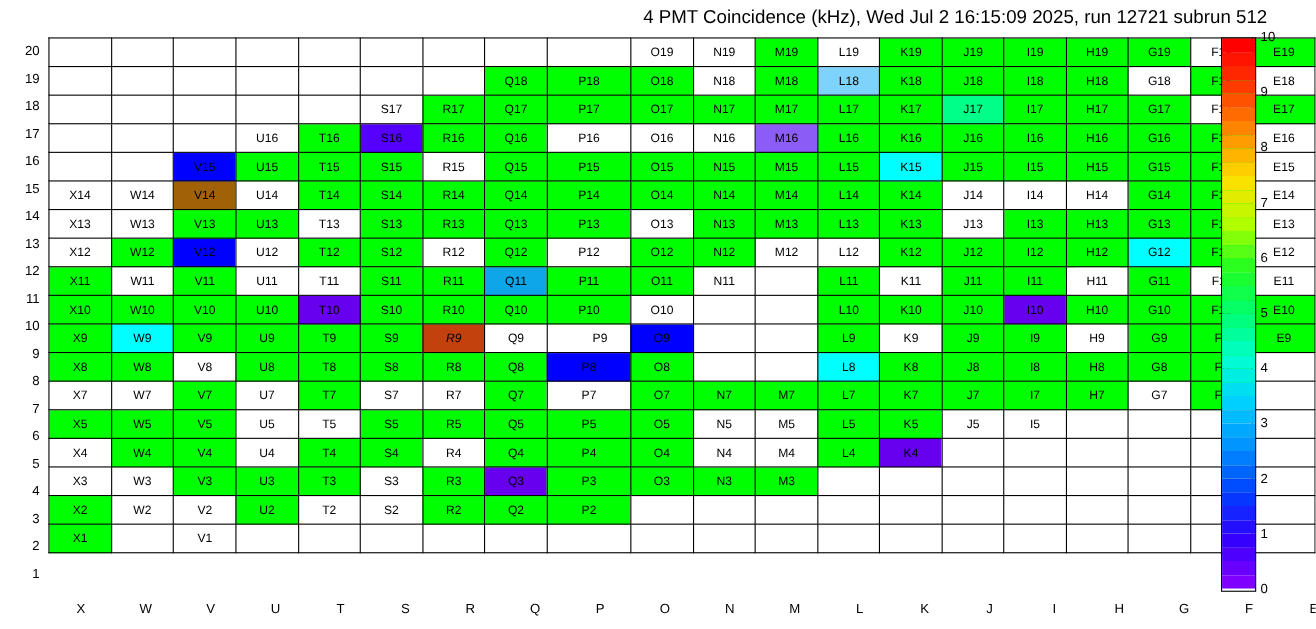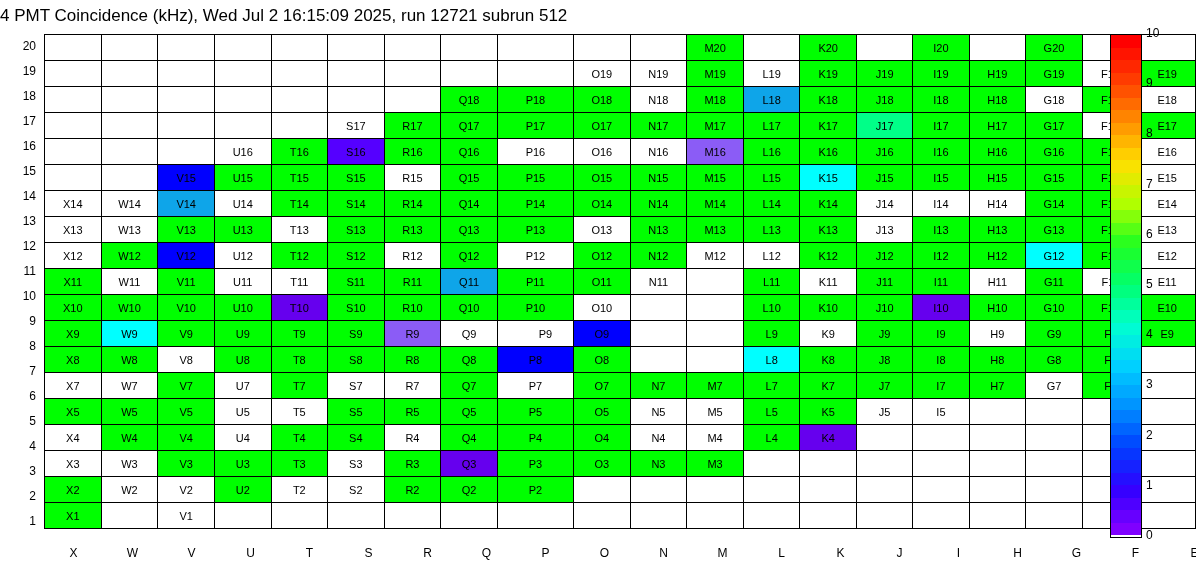--- a/index.html
+++ b/index.html
@@ -1,18 +1,18 @@
 <!DOCTYPE html>
 <html><head>
 <meta charset="utf-8">
 <style>
   html,body{margin:0;padding:0;}
   body{width:1196px;height:572px;background:#ffffff;font-family:"Liberation Sans",sans-serif;overflow:hidden;}
   #root{position:relative;width:1196px;height:572px;}
-  #title{position:absolute;top:6px;left:0;width:1152px;text-align:left;font-size:17px;color:#000;}
+  #title{position:absolute;top:6px;left:0;width:1152px;text-align:right;font-size:17px;color:#000;}
   #plot{position:absolute;left:44px;top:34px;}
   table.grid{border-collapse:collapse;}
   table.grid td{width:59px;height:25px;border:1px solid #000;text-align:center;font-size:11px;color:#000;padding:0;}
   .ylab{position:absolute;left:0;width:36px;text-align:right;font-size:12px;color:#000;}
   .xlab{position:absolute;top:546px;width:59px;text-align:center;font-size:12px;color:#000;}
   #cbar{position:absolute;left:1110px;top:34px;width:30px;height:502px;border:1px solid #000;}
   #cbar div{width:100%;}
   .cticklab{position:absolute;left:1146px;font-size:12px;color:#000;}
 </style>
 </head>
@@ -48,42 +48,20 @@
           <tr>
             <td style="background: rgb(255, 255, 255);"></td>
             <td style="background: rgb(255, 255, 255);"></td>
             <td style="background: rgb(255, 255, 255);"></td>
             <td style="background: rgb(255, 255, 255);"></td>
             <td style="background: rgb(255, 255, 255);"></td>
             <td style="background: rgb(255, 255, 255);"></td>
             <td style="background: rgb(255, 255, 255);"></td>
             <td style="background: rgb(255, 255, 255);"></td>
             <td style="background: rgb(255, 255, 255);"></td>
-            <td style="background: rgb(255, 255, 255);"></td>
-            <td style="background: rgb(255, 255, 255);"></td>
-            <td style="background: rgb(0, 255, 0);">M20</td>
-            <td style="background: rgb(255, 255, 255);"></td>
-            <td style="background: rgb(0, 255, 0);">K20</td>
-            <td style="background: rgb(255, 255, 255);"></td>
-            <td style="background: rgb(0, 255, 0);">I20</td>
-            <td style="background: rgb(255, 255, 255);"></td>
-            <td style="background: rgb(0, 255, 0);">G20</td>
-            <td style="background: rgb(255, 255, 255);"></td>
-            <td style="background: rgb(255, 255, 255);"></td>
-          </tr>
-          <tr>
-            <td style="background: rgb(255, 255, 255);"></td>
-            <td style="background: rgb(255, 255, 255);"></td>
-            <td style="background: rgb(255, 255, 255);"></td>
-            <td style="background: rgb(255, 255, 255);"></td>
-            <td style="background: rgb(255, 255, 255);"></td>
-            <td style="background: rgb(255, 255, 255);"></td>
-            <td style="background: rgb(255, 255, 255);"></td>
-            <td style="background: rgb(255, 255, 255);"></td>
-            <td style="background: rgb(255, 255, 255);"></td>
             <td style="background: rgb(255, 255, 255);">O19</td>
             <td style="background: rgb(255, 255, 255);">N19</td>
             <td style="background: rgb(0, 255, 0);">M19</td>
             <td style="background: rgb(255, 255, 255);">L19</td>
             <td style="background: rgb(0, 255, 0);">K19</td>
             <td style="background: rgb(0, 255, 0);">J19</td>
             <td style="background: rgb(0, 255, 0);">I19</td>
             <td style="background: rgb(0, 255, 0);">H19</td>
             <td style="background: rgb(0, 255, 0);">G19</td>
             <td style="background: rgb(255, 255, 255);">F19</td>
@@ -95,21 +73,21 @@
             <td style="background: rgb(255, 255, 255);"></td>
             <td style="background: rgb(255, 255, 255);"></td>
             <td style="background: rgb(255, 255, 255);"></td>
             <td style="background: rgb(255, 255, 255);"></td>
             <td style="background: rgb(255, 255, 255);"></td>
             <td style="background: rgb(0, 255, 0);">Q18</td>
             <td style="background: rgb(0, 255, 0);">P18</td>
             <td style="background: rgb(0, 255, 0);">O18</td>
             <td style="background: rgb(255, 255, 255);">N18</td>
             <td style="background: rgb(0, 255, 0);">M18</td>
-            <td style="background: #0ea5e9;">L18</td>
+            <td style="background: #7dd3fc;">L18</td>
             <td style="background: rgb(0, 255, 0);">K18</td>
             <td style="background: rgb(0, 255, 0);">J18</td>
             <td style="background: rgb(0, 255, 0);">I18</td>
             <td style="background: rgb(0, 255, 0);">H18</td>
             <td style="background: rgb(255, 255, 255);">G18</td>
             <td style="background: rgb(0, 255, 0);">F18</td>
             <td style="background: rgb(255, 255, 255);">E18</td>
           </tr>
           <tr>
             <td style="background: rgb(255, 255, 255);"></td>
@@ -173,21 +151,21 @@
             <td style="background: rgb(0, 255, 0);">J15</td>
             <td style="background: rgb(0, 255, 0);">I15</td>
             <td style="background: rgb(0, 255, 0);">H15</td>
             <td style="background: rgb(0, 255, 0);">G15</td>
             <td style="background: rgb(0, 255, 0);">F15</td>
             <td style="background: rgb(255, 255, 255);">E15</td>
           </tr>
           <tr>
             <td style="background: rgb(255, 255, 255);">X14</td>
             <td style="background: rgb(255, 255, 255);">W14</td>
-            <td style="background: #0ea5e9;">V14</td>
+            <td style="background: #a16207;">V14</td>
             <td style="background: rgb(255, 255, 255);">U14</td>
             <td style="background: rgb(0, 255, 0);">T14</td>
             <td style="background: rgb(0, 255, 0);">S14</td>
             <td style="background: rgb(0, 255, 0);">R14</td>
             <td style="background: rgb(0, 255, 0);">Q14</td>
             <td style="background: rgb(0, 255, 0);">P14</td>
             <td style="background: rgb(0, 255, 0);">O14</td>
             <td style="background: rgb(0, 255, 0);">N14</td>
             <td style="background: rgb(0, 255, 0);">M14</td>
             <td style="background: rgb(0, 255, 0);">L14</td>
@@ -287,21 +265,21 @@
             <td style="background: rgb(0, 255, 0);">F10</td>
             <td style="background: rgb(0, 255, 0);">E10</td>
           </tr>
           <tr>
             <td style="background: rgb(0, 255, 0);">X9</td>
             <td style="background: rgb(0, 255, 255);">W9</td>
             <td style="background: rgb(0, 255, 0);">V9</td>
             <td style="background: rgb(0, 255, 0);">U9</td>
             <td style="background: rgb(0, 255, 0);">T9</td>
             <td style="background: rgb(0, 255, 0);">S9</td>
-            <td style="background: #8b5cf6;">R9</td>
+            <td style="background: #c2410c; font-style: italic;">R9</td>
             <td style="background: rgb(255, 255, 255);">Q9</td>
             <td style="background: rgb(255, 255, 255); padding-left: 20px;">P9</td>
             <td style="background: rgb(0, 0, 255);">O9</td>
             <td style="background: rgb(255, 255, 255);"></td>
             <td style="background: rgb(255, 255, 255);"></td>
             <td style="background: rgb(0, 255, 0);">L9</td>
             <td style="background: rgb(255, 255, 255);">K9</td>
             <td style="background: rgb(0, 255, 0);">J9</td>
             <td style="background: rgb(0, 255, 0);">I9</td>
             <td style="background: rgb(255, 255, 255);">H9</td>

